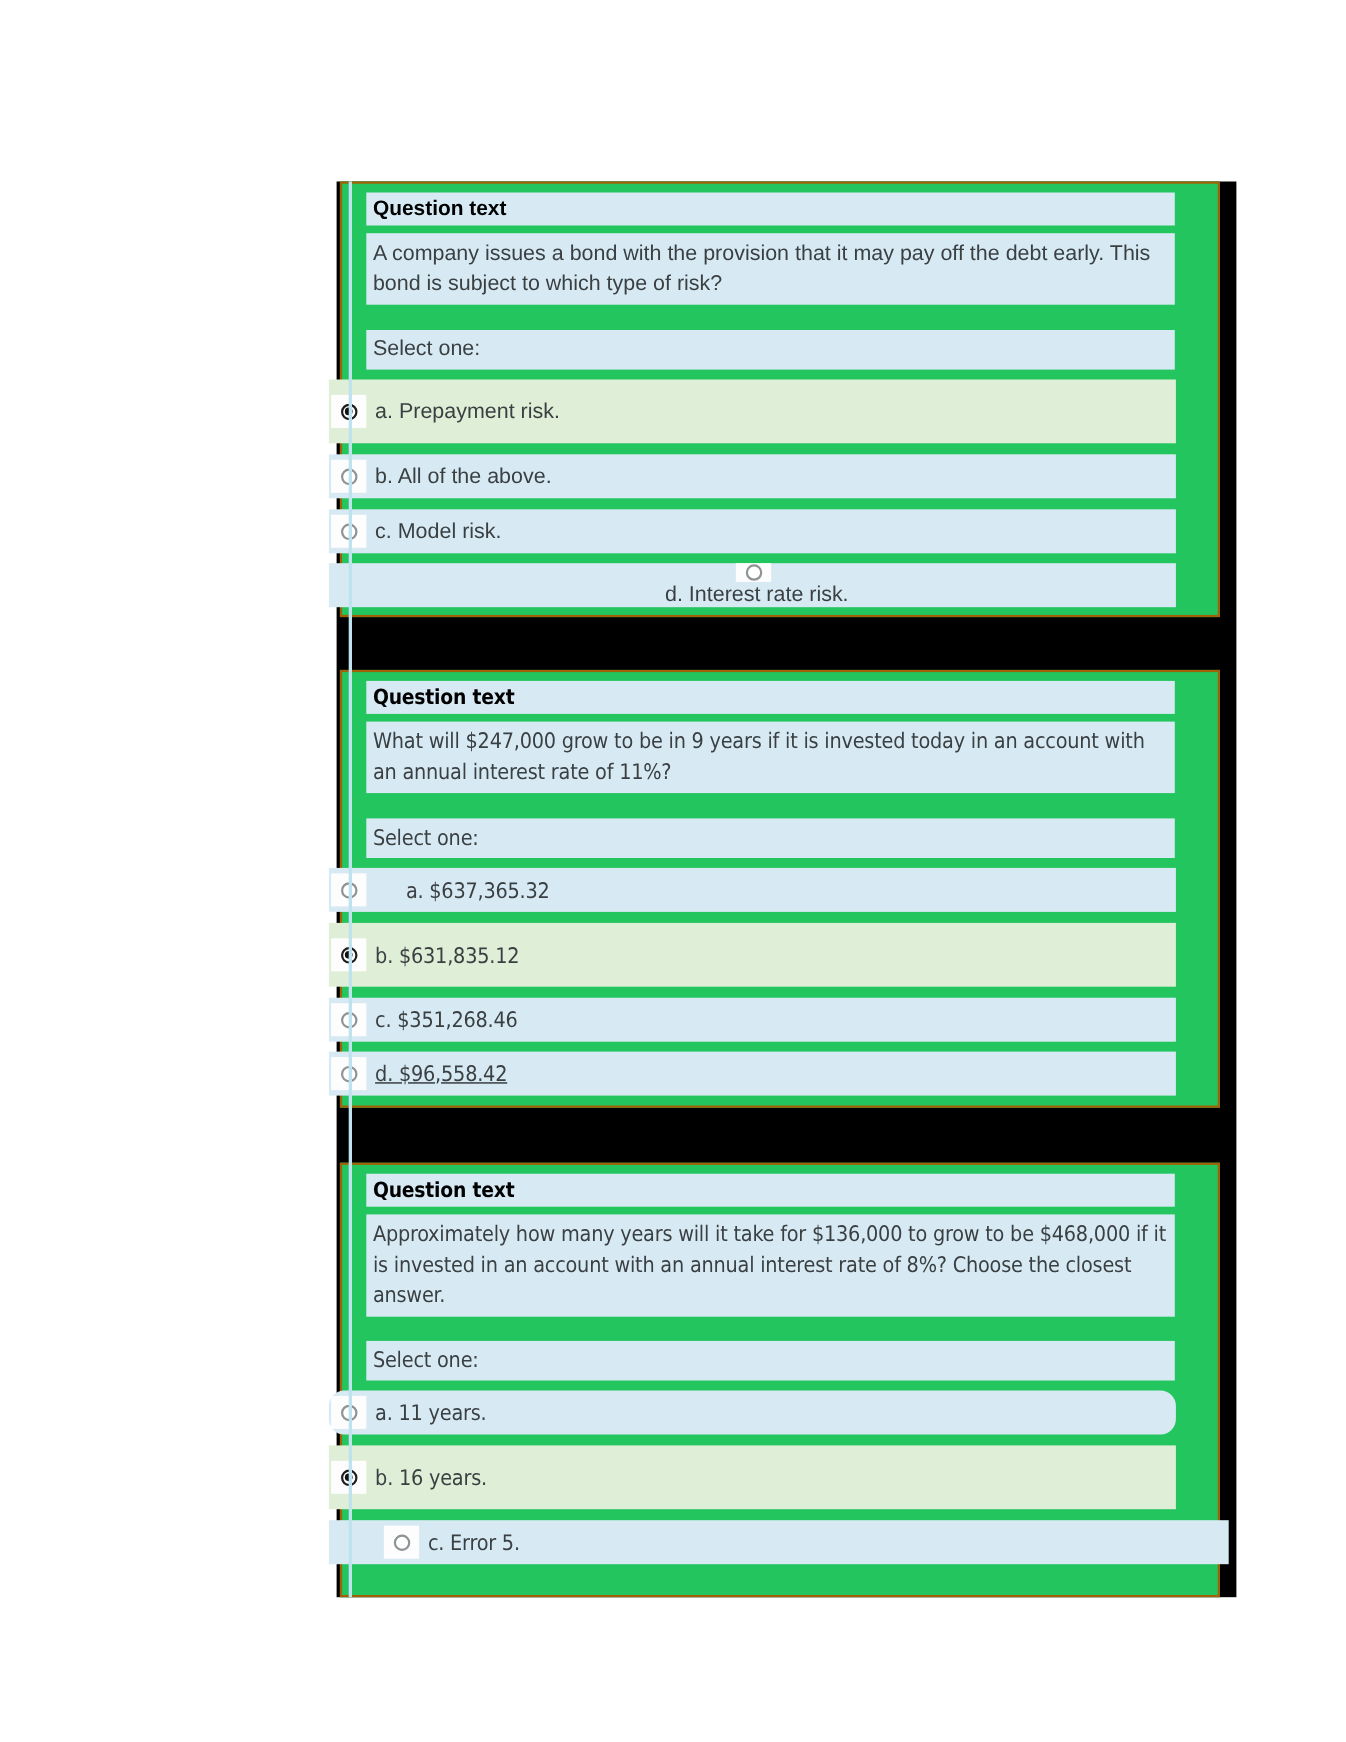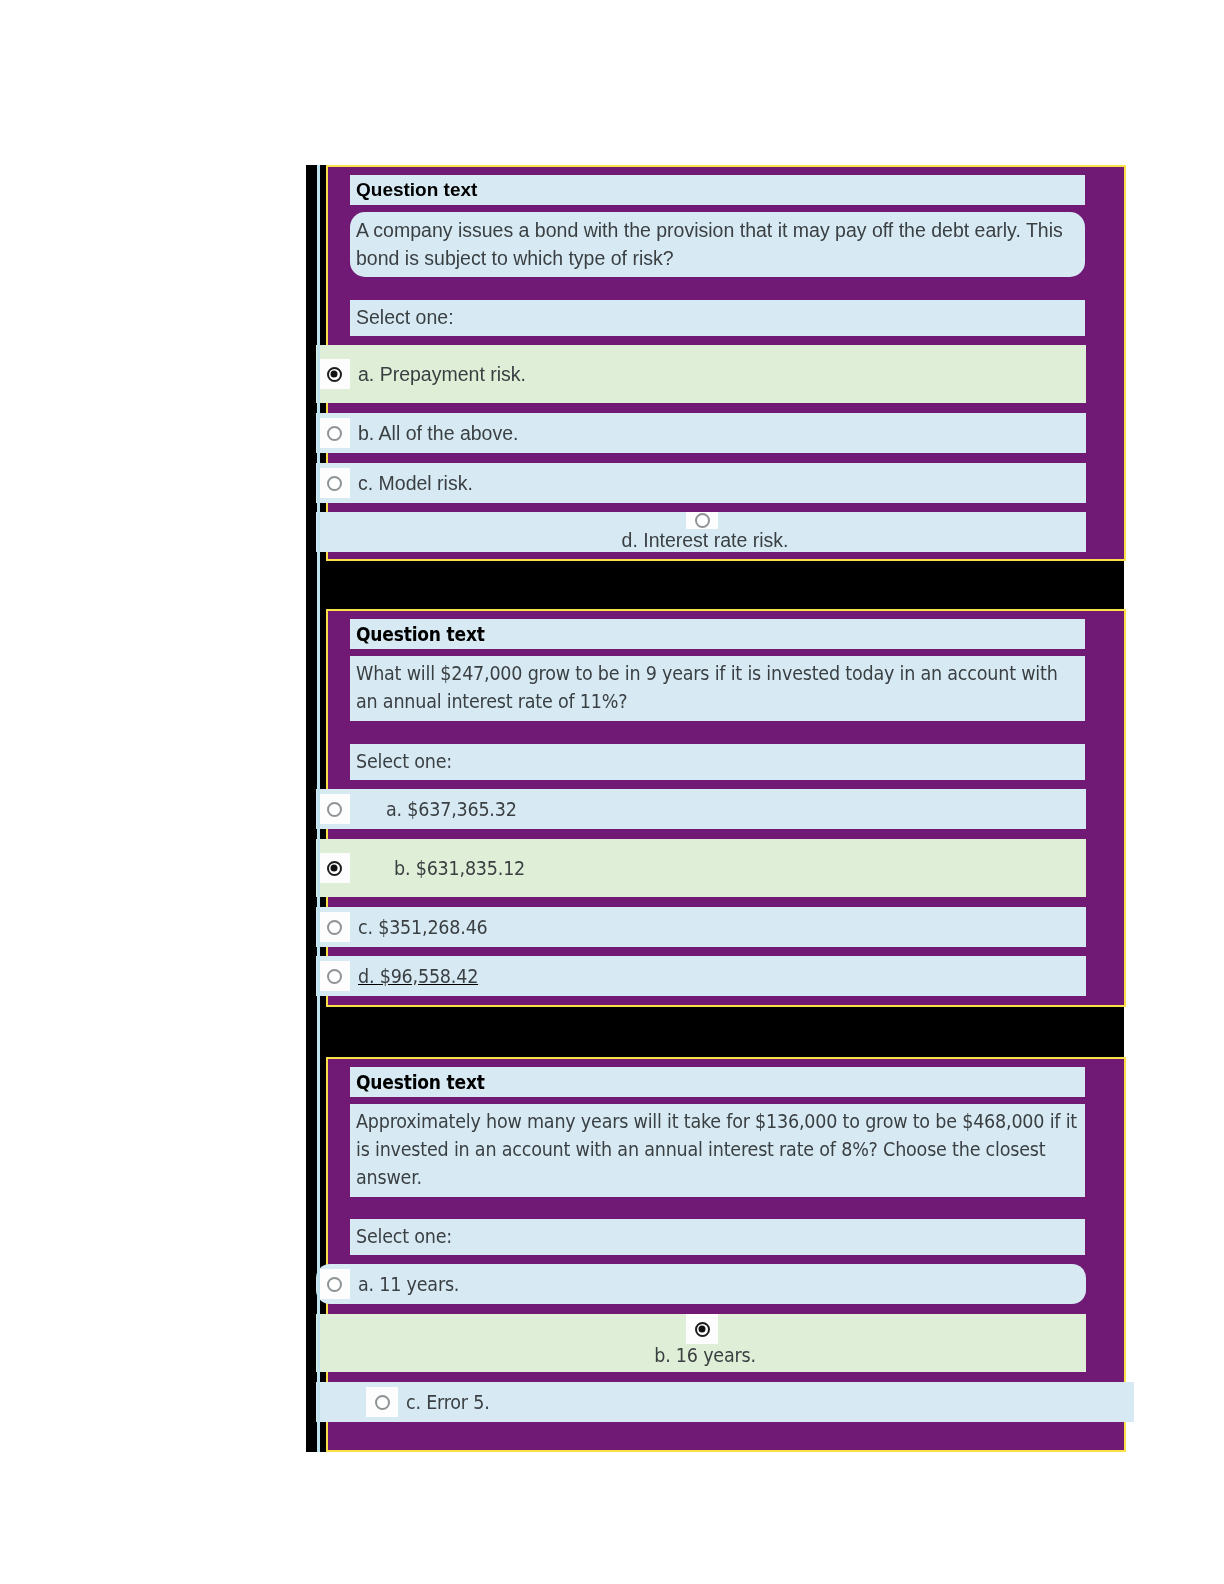--- a/index.html
+++ b/index.html
@@ -32,25 +32,25 @@
     top: 165px;
     width: 3px;
     height: 1287px;
     background: #bfe2ef;
     z-index: 30;
   }
 
   
   .qblock {
     position: absolute;
-    left: 20px;             
+    left: 3px;             
     width: 800px;
     box-sizing: border-box;
-    border: 2px solid #fde047;
-    background: #701a75;
+    border: 2px solid #a16207;
+    background: #22c55e;
   }
   .qblock.q1 { top:  0px;  height: 396px; }
   .qblock.q2 { top: 444px; height: 398px; }
   .qblock.q3 { top: 892px; height: 395px; }
 
   .qinner {
     position: relative;
     width: 100%;
     height: 100%;
   }
@@ -148,21 +148,21 @@
 </style>
 </head>
 <body>
 
 <div class="quiz-canvas">
 
   <div class="qblock q1">
     <div class="qinner">
       <div class="panel header" style="top:8px;">Question text</div>
 
-      <div class="panel stem" style="top:45px;border-radius:15px;">A company issues a bond with the provision that it may pay off the debt early. This bond is subject to which type of risk?</div>
+      <div class="panel stem" style="top:45px;">A company issues a bond with the provision that it may pay off the debt early. This bond is subject to which type of risk?</div>
 
       <div class="panel select" style="top:133px;">Select one:</div>
 
       <div class="opt-row selected" style="top:178px;">
         <span class="radio-cell">
           <span class="radio on"></span>
         </span>
         <span class="opt-label">a. Prepayment risk.</span>
       </div>
 
@@ -197,21 +197,21 @@
 
       <div class="panel select" style="top:133px;">Select one:</div>
 
       <div class="opt-row" style="top:178px;gap:28px;">
         <span class="radio-cell">
           <span class="radio"></span>
         </span>
         <span class="opt-label">a. $637,365.32</span>
       </div>
 
-      <div class="opt-row selected" style="top:228px;gap:36px;">
+      <div class="opt-row selected" style="top:228px;">
         <span class="radio-cell">
           <span class="radio on"></span>
         </span>
         <span class="opt-label">b. $631,835.12</span>
       </div>
 
       <div class="opt-row" style="top:296px;">
         <span class="radio-cell">
           <span class="radio"></span>
         </span>
@@ -235,21 +235,21 @@
 
       <div class="panel select" style="top:160px;">Select one:</div>
 
       <div class="opt-row" style="top:205px;border-radius:14px;">
         <span class="radio-cell">
           <span class="radio"></span>
         </span>
         <span class="opt-label">a. 11 years.</span>
       </div>
 
-      <div class="opt-row selected" style="top:255px;flex-direction:column;">
+      <div class="opt-row selected" style="top:255px;">
         <span class="radio-cell">
           <span class="radio on"></span>
         </span>
         <span class="opt-label">b. 16 years.</span>
       </div>
 
       <div class="opt-row" style="top:323px;padding-left:48px;">
         <span class="radio-cell">
           <span class="radio"></span>
         </span>

